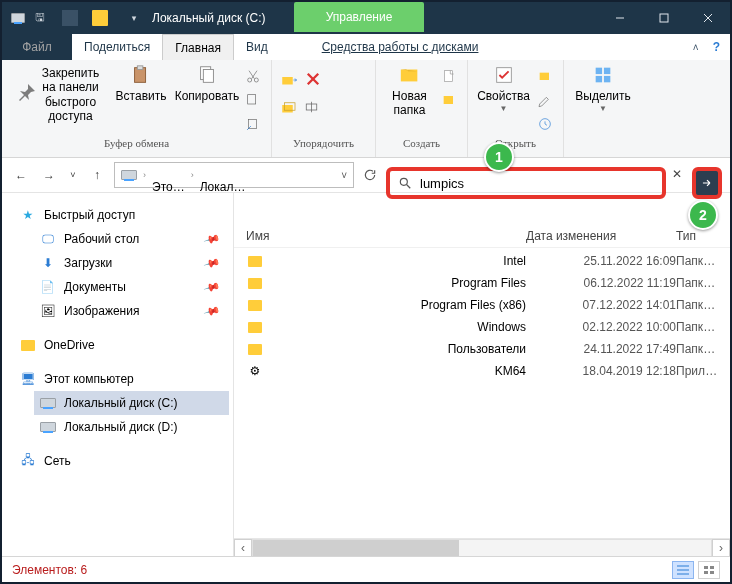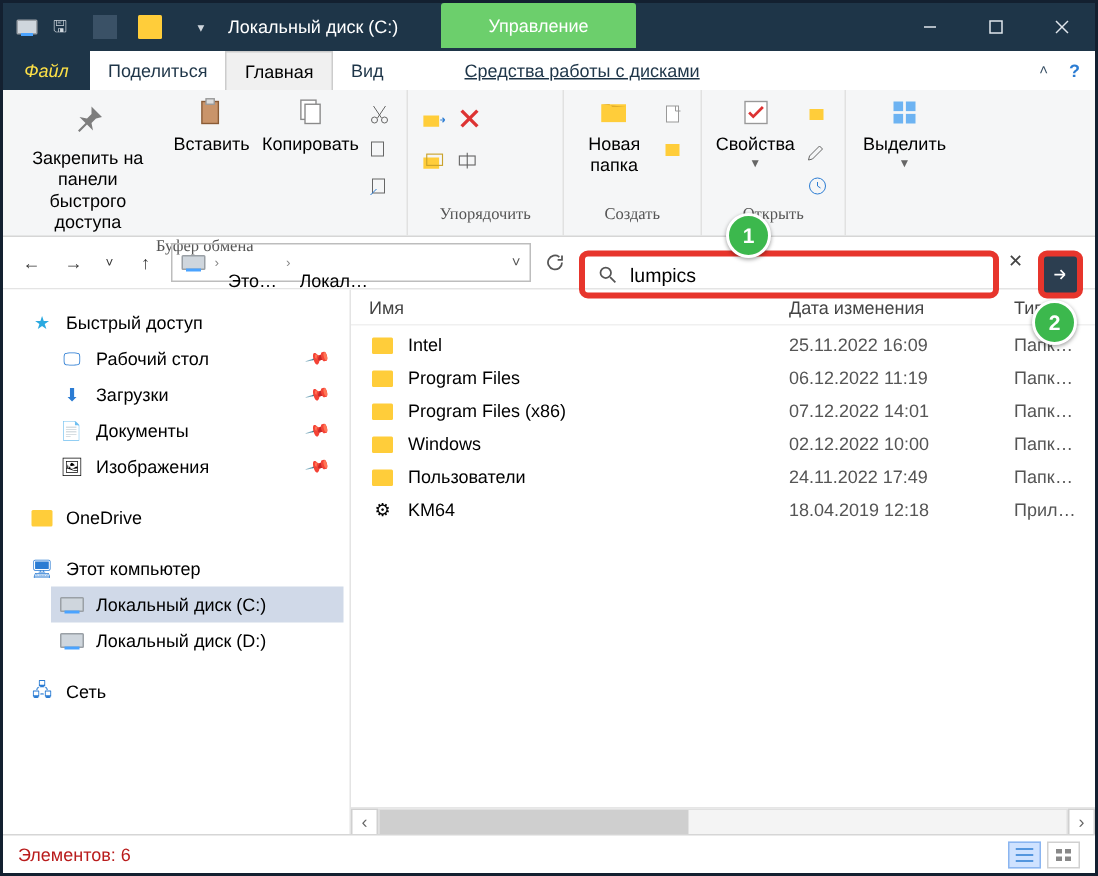--- a/index.html
+++ b/index.html
@@ -9,28 +9,28 @@
   .titlebar .icons-left span { width: 16px; height: 16px; display: inline-flex; align-items: center; justify-content: center; font-size: 11px; }
   .titlebar .tb-sep { width: 1px; height: 16px; background: #3a5166; margin: 0 8px; }
   .titlebar .folder-icon { width: 16px; height: 14px; background: #ffcd3a; border-radius: 1px; }
   .titlebar .title-text { margin-left: 10px; font-size: 12px; }
   .titlebar .spacer { flex: 1; }
   .titlebar .win-btn { width: 44px; height: 32px; display: flex; align-items: center; justify-content: center; color: #e0e6ec; background: #1e3548; cursor: default; }
   .titlebar .win-btn svg { width: 10px; height: 10px; }
   .mgmt-tab { position: absolute; top: 2px; left: 294px; height: 30px; width: 130px; background: #6ccf6c; color: #fff; display: flex; align-items: center; justify-content: center; font-size: 12px; border-top-left-radius: 2px; border-top-right-radius: 2px; }
   .ribbon-tabs { height: 26px; background: #fff; display: flex; align-items: stretch; border-bottom: 0; position: relative; }
   .ribbon-tabs .tab { padding: 0 12px; display: flex; align-items: center; color: #1e3548; cursor: default; }
-  .ribbon-tabs .tab.file { background: #1e3548; color: #fde047; width: 58px; justify-content: center; font-style: italic; }
+  .ribbon-tabs .tab.file { background: #1e3548; color: #a3a3a3; width: 70px; justify-content: center; }
   .ribbon-tabs .tab.active { background: #f0f0f0; color: #000; border-top: 1px solid #ccc; border-left: 1px solid #ccc; border-right: 1px solid #ccc; }
   .ribbon-tabs .collapse { margin-left: auto; display: flex; align-items: center; padding: 0 10px; gap: 14px; color: #3a5166; }
   .ribbon { height: 98px; background: #f5f6f7; border-bottom: 1px solid #d6d6d6; display: flex; }
   .rgroup { border-right: 1px solid #e1e1e1; padding: 4px 8px; display: flex; flex-direction: column; justify-content: space-between; }
   .rgroup .top { display: flex; align-items: flex-start; gap: 6px; }
   .rgroup .label { text-align: center; font-size: 11px; color: #555; height: 16px; font-family: Liberation Serif, serif; }
-  .rbig { display: flex; flex-direction: column; align-items: center; justify-content: center; padding: 2px 4px; width: 110px; text-align: center; line-height: 1.2; }
+  .rbig { display: flex; flex-direction: row; align-items: center; justify-content: center; padding: 2px 4px; width: 110px; text-align: center; line-height: 1.2; }
   .rico { width: 28px; height: 28px; display: flex; align-items: center; justify-content: center; margin-bottom: 4px; }
   .rmed .rico { width: 22px; height: 22px; }
   .rmed { display: flex; flex-direction: column; align-items: center; width: 64px; text-align: center; line-height: 1.15; }
   .rsmallcol { display: flex; flex-direction: column; gap: 6px; align-items: center; padding-top: 4px; }
   .rsmallcol span { width: 18px; height: 18px; display: inline-flex; }
   .addr-row { height: 34px; display: flex; align-items: center; padding: 2px 8px; gap: 6px; }
   .navbtn { width: 22px; height: 22px; display: flex; align-items: center; justify-content: center; color: #333; }
   .addr-bar { flex: 0 0 240px; height: 26px; border: 1px solid #bdbdbd; display: flex; align-items: center; padding: 0 6px; gap: 6px; font-size: 12px; }
   .addr-bar .crumb { white-space: nowrap; overflow: hidden; text-overflow: ellipsis; margin-top: 24px; }
   .addr-refresh { width: 20px; display: flex; align-items: center; justify-content: center; color: #555; }
@@ -40,26 +40,26 @@
   .search-clear { width: 22px; text-align: center; color: #444; }
   .search-go { width: 30px; height: 32px; border: 4px solid #e7352c; border-radius: 6px; background: #2c3e50; display: flex; align-items: center; justify-content: center; margin-left: 4px; color: #fff; }
   .body { display: flex; height: calc(100% - 32px - 26px - 98px - 34px - 26px); border-top: 1px solid #e4e4e4; }
   .tree { width: 232px; border-right: 1px solid #e4e4e4; padding: 10px 4px 4px 12px; overflow: hidden; background: #fff; }
   .tree .node { display: flex; align-items: center; height: 24px; gap: 8px; padding-left: 6px; }
   .tree .node .ico { width: 16px; height: 16px; display: inline-flex; align-items: center; justify-content: center; }
   .tree .pin { margin-left: auto; margin-right: 10px; color: #6b6b6b; font-size: 11px; transform: rotate(30deg); }
   .tree .sub { padding-left: 20px; }
   .tree .sel { background: #d0d9e8; }
   .tree .sect { margin-top: 10px; }
-  .filelist { flex: 1; overflow: hidden; display: flex; flex-direction: column; }
+  .filelist { flex: 1; overflow: hidden; display: flex; flex-direction: column; margin-top: 31px; }
   .cols { display: flex; height: 24px; align-items: center; color: #444; padding: 0 12px; border-bottom: 1px solid #f0f0f0; }
   .cols .c1 { flex: 0 0 280px; }
   .cols .c2 { flex: 0 0 150px; }
   .cols .c3 { flex: 1; }
-  .rows { flex: 1; padding-top: 2px; }
+  .rows { flex: 1; padding-top: 2px; text-align: right; }
   .row { display: flex; align-items: center; height: 22px; padding: 0 12px; }
   .row .ic { width: 18px; height: 16px; display: inline-flex; align-items: center; justify-content: center; margin-right: 8px; }
   .row .n { flex: 0 0 254px; white-space: nowrap; overflow: hidden; text-overflow: ellipsis; }
   .row .d { flex: 0 0 150px; color: #555; }
   .row .t { flex: 1; color: #555; white-space: nowrap; overflow: hidden; text-overflow: ellipsis; }
   .hscroll { height: 18px; border-top: 1px solid #e6e6e6; display: flex; align-items: center; }
   .hscroll .arrow { width: 18px; height: 18px; display: flex; align-items: center; justify-content: center; color: #666; border: 1px solid #d0d0d0; }
   .hscroll .track { flex: 1; height: 18px; background: #f4f4f4; border: 1px solid #e0e0e0; position: relative; }
   .hscroll .thumb { position: absolute; left: 0; top: 0; height: 100%; width: 45%; background: #cfcfcf; }
   .status { height: 26px; border-top: 1px solid #d6d6d6; display: flex; align-items: center; padding: 0 10px; font-size: 12px; color: #b91c1c; }

